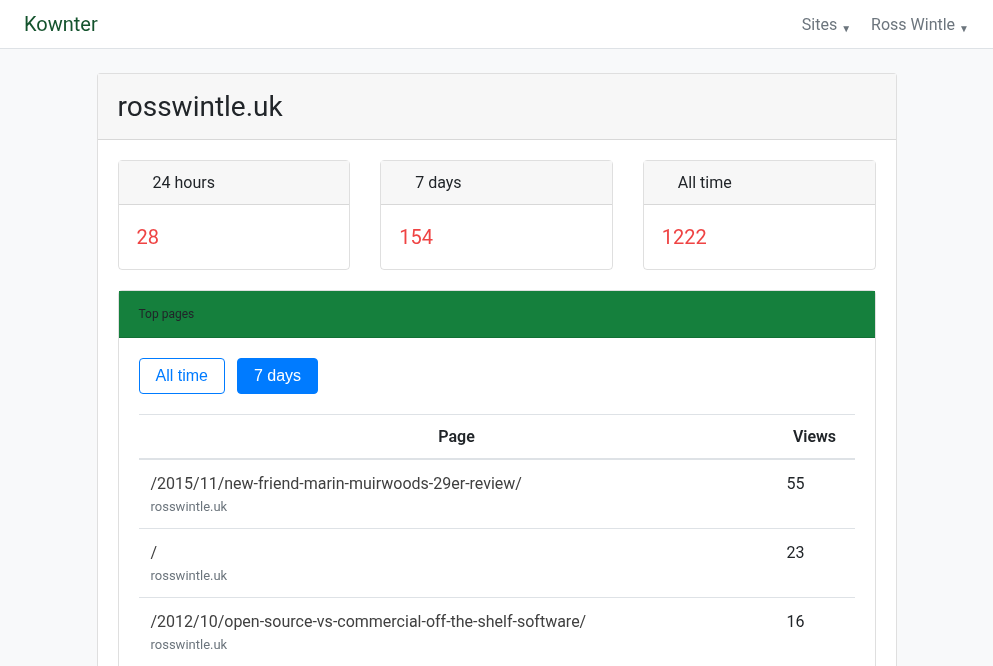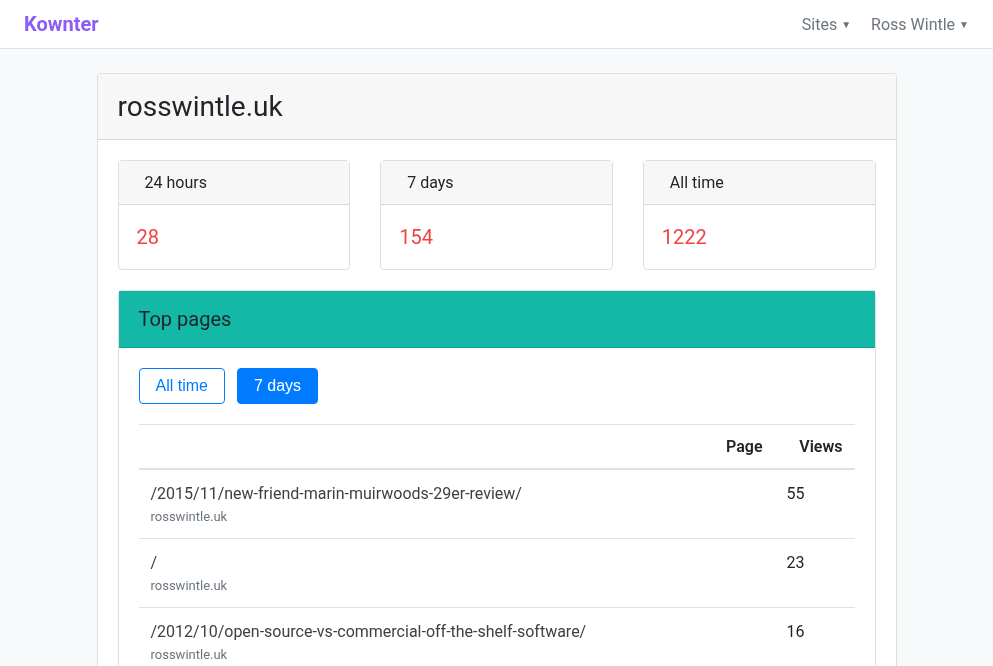--- a/index.html
+++ b/index.html
@@ -16,33 +16,33 @@
     .navbar {
       background: #fff;
       border-bottom: 1px solid #dee2e6;
       padding: 12px 24px;
       display: flex;
       justify-content: space-between;
       align-items: center;
     }
     .brand {
       font-size: 20px;
-      font-weight: 700;
-      color: #8b5cf6;
+      font-weight: 400;
+      color: #14532d;
     }
     .nav-right {
       display: flex;
       gap: 20px;
     }
     .nav-item {
       color: #6c757d;
       font-size: 16px;
       cursor: pointer;
       display: flex;
-      align-items: center;
+      align-items: flex-end;
       gap: 4px;
     }
     .caret {
       font-size: 10px;
     }
     .container {
       max-width: 800px;
       margin: 0 auto;
       padding: 24px 0;
     }
@@ -68,34 +68,34 @@
       padding: 20px;
     }
     .stat-card {
       flex: 1;
       border: 1px solid rgba(0,0,0,0.125);
       border-radius: 4px;
     }
     .stat-header {
       background: #f7f7f7;
       border-bottom: 1px solid rgba(0,0,0,0.125);
-      padding: 12px 26px;
+      padding: 12px 34px;
       font-size: 16px;
       color: #212529;
     }
     .stat-body {
       padding: 20px 18px;
       font-size: 20px;
       color: #ef4444;
     }
     .section-header {
-      background: #14b8a6;
+      background: #15803d;
       border-bottom: 1px solid rgba(0,0,0,0.125);
       padding: 16px 20px;
-      font-size: 20px;
+      font-size: 12px;
     }
     .section-body {
       padding: 20px;
     }
     .btn-group {
       display: flex;
       gap: 12px;
       margin-bottom: 20px;
     }
     .btn {
@@ -113,21 +113,21 @@
     .btn-primary {
       background: #007bff;
       border-color: #007bff;
       color: #fff;
     }
     .table {
       width: 100%;
       border-collapse: collapse;
     }
     .table th {
-      text-align: right;
+      text-align: center;
       padding: 12px;
       border-top: 1px solid #dee2e6;
       border-bottom: 2px solid #dee2e6;
       font-weight: 600;
     }
     .table td {
       padding: 14px 12px;
       border-top: 1px solid #dee2e6;
       vertical-align: top;
     }

